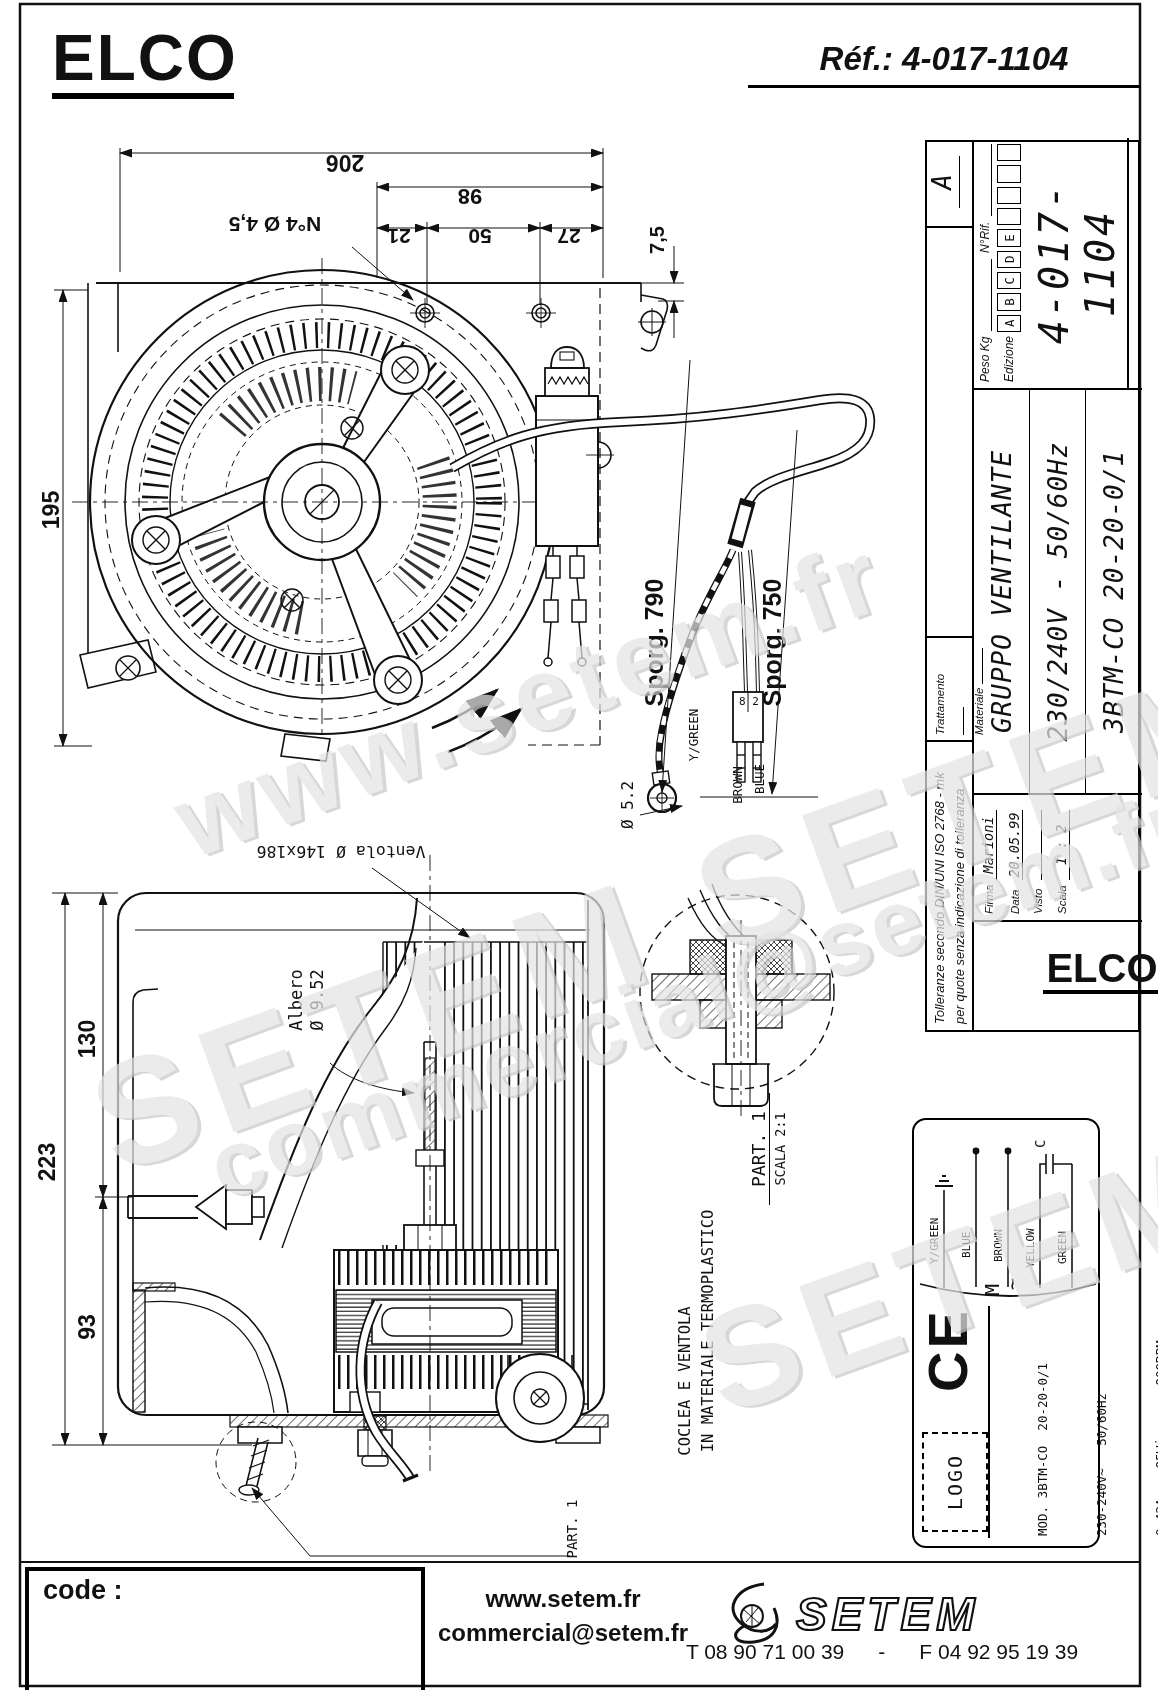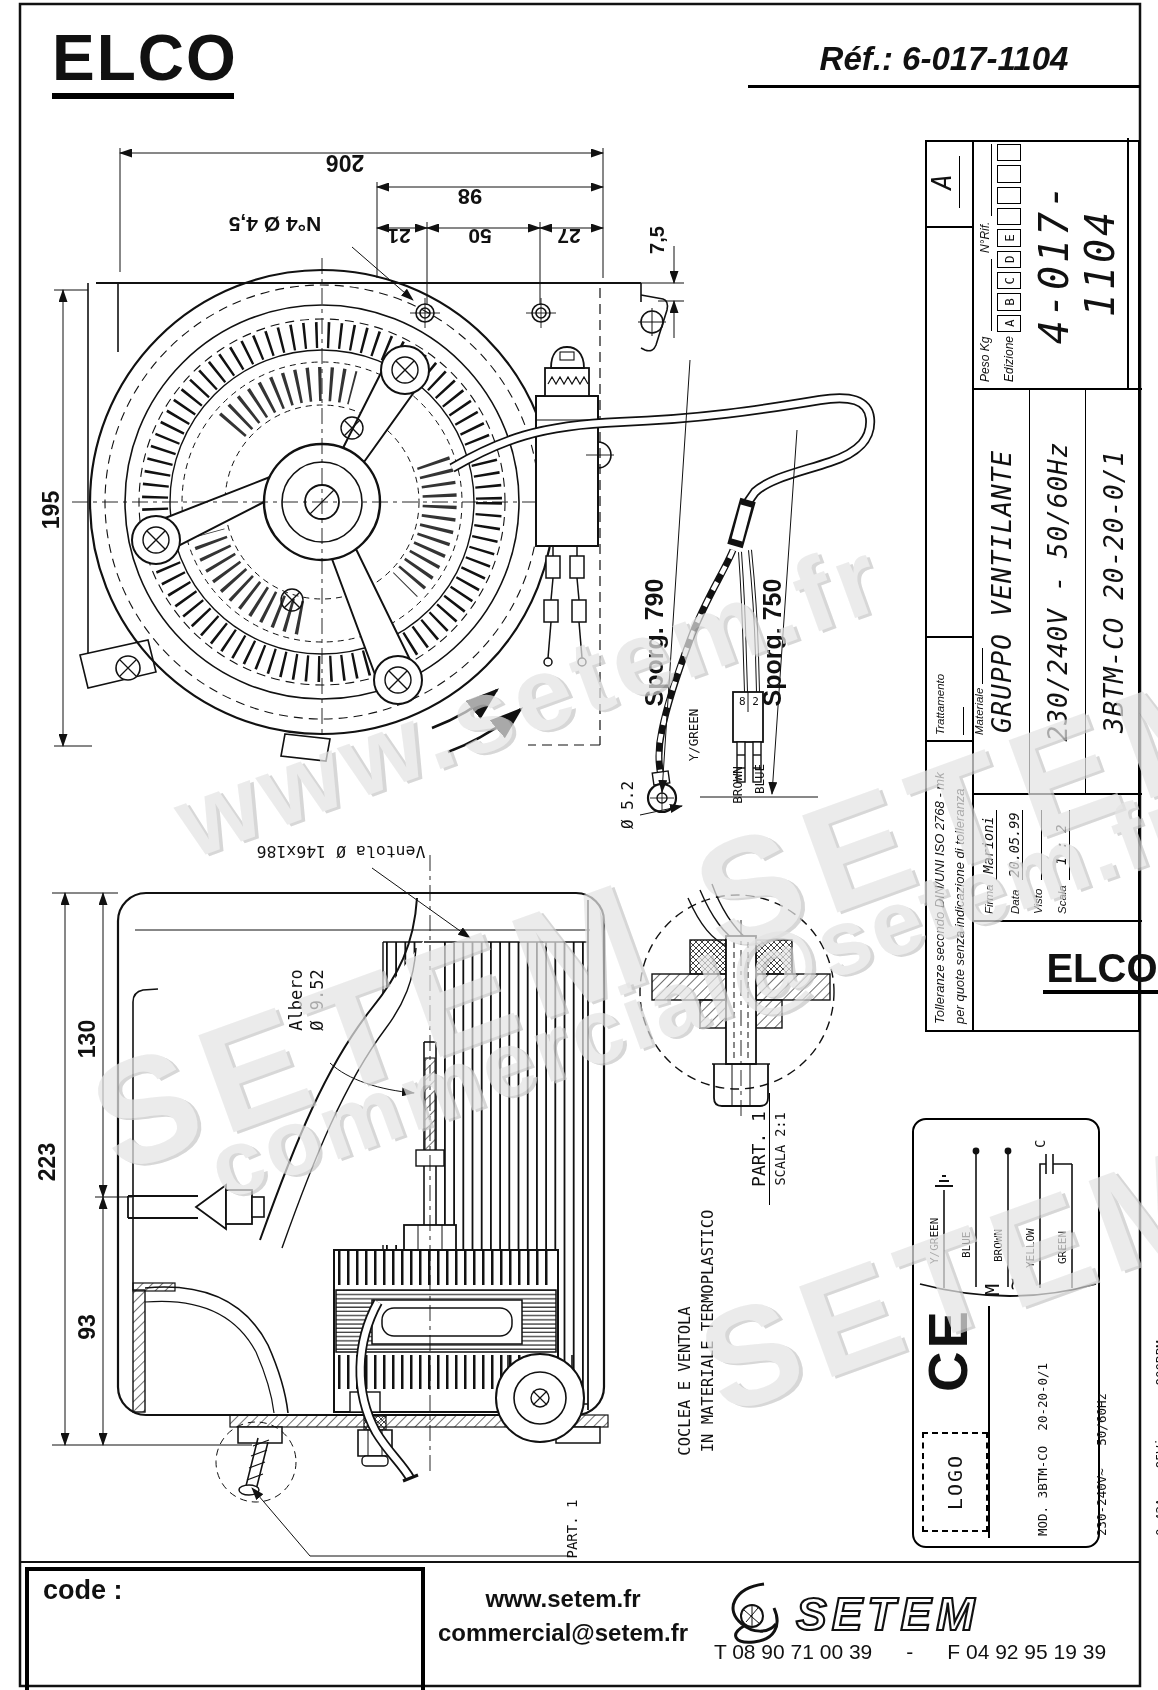--- a/index.html
+++ b/index.html
@@ -70,21 +70,21 @@
              font-family:"DejaVu Sans Mono",monospace;white-space:pre;}
   #plate .wl{position:absolute;font-size:11px;font-family:"DejaVu Sans Mono",monospace;white-space:nowrap;}
   #plate .m{position:absolute;left:250px;top:66px;font-size:20px;font-family:"DejaVu Sans Mono",monospace;}
   #plate .t{position:absolute;left:256px;top:86px;font-size:20px;font-family:"DejaVu Sans Mono",monospace;}
   #plate .c{position:absolute;left:398px;top:118px;font-size:14px;font-family:"DejaVu Sans Mono",monospace;}
   
   #codebox{left:25px;top:1567px;width:400px;height:133px;border:4px solid #000;box-sizing:border-box;z-index:5;}
   #codebox .cl{font-size:27px;font-weight:bold;margin:4px 0 0 14px;}
   #codebox .cv{font-size:60px;font-weight:900;text-align:center;letter-spacing:2px;margin-top:-6px;}
   #contacts{left:428px;top:1582px;width:270px;text-align:center;font-weight:bold;font-size:24px;line-height:1.4;z-index:5;}
-  #phone{left:680px;top:1640px;width:460px;display:flex;gap:34px;font-size:21px;z-index:5;justify-content:center;}
+  #phone{left:652px;top:1640px;width:460px;display:flex;gap:34px;font-size:21px;z-index:5;justify-content:center;}
   #setemlogo{left:712px;top:1578px;z-index:5;}
 </style>
 </head>
 <body>
 
 <div id="page">
 
 <svg width="1158" height="1690" viewBox="0 0 1158 1690">
   <defs>
     <marker id="arw" markerWidth="13" markerHeight="9" refX="12" refY="4.5" orient="auto-start-reverse">
@@ -365,21 +365,21 @@
         <line x1="741" y1="920" x2="741" y2="1120" stroke-width="0.9" stroke-dasharray="16 5 4 5"></line>
       </g>
     </g>
   </g>
 </svg>
 
 <div class="lbl" id="elco">
   <div>ELCO</div>
   <div class="bar"></div>
 </div>
-<div class="lbl" id="ref">Réf.: 6-017-1104</div>
+<div class="lbl" id="ref">Réf.: 4-017-1104</div>
 
 <div class="lbl r180 dim" style="left:310px;top:149px;width:70px;font-size:23px;">206</div>
 <div class="lbl r180 dim" style="left:440px;top:183px;width:60px;font-size:22px;">98</div>
 <div class="lbl r180 dim" style="left:377px;top:224px;width:44px;font-size:21px;">21</div>
 <div class="lbl r180 dim" style="left:452px;top:224px;width:56px;font-size:21px;">50</div>
 <div class="lbl r180 dim" style="left:543px;top:224px;width:52px;font-size:21px;">27</div>
 <div class="lbl r180 dim" style="left:200px;top:212px;width:150px;font-size:21px;">N°4 Ø 4,5</div>
 <div class="lbl r90 dim" style="left:646px;top:260px;width:40px;font-size:20px;">7,5</div>
 <div class="lbl r90 dim" style="left:38px;top:545px;width:70px;font-size:23px;">195</div>
 <div class="lbl r90 dim" style="left:640px;top:745px;width:205px;font-size:25px;">Sporg. 790</div>

